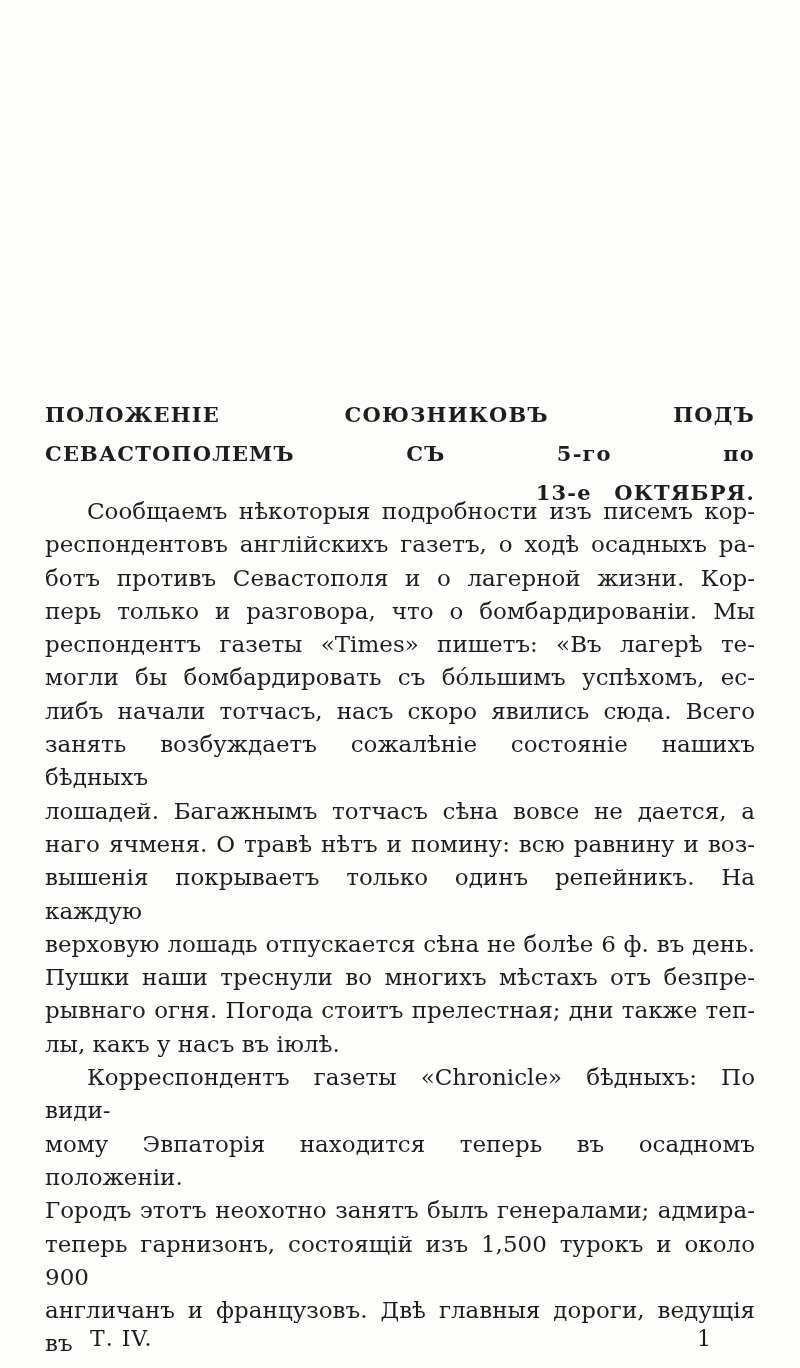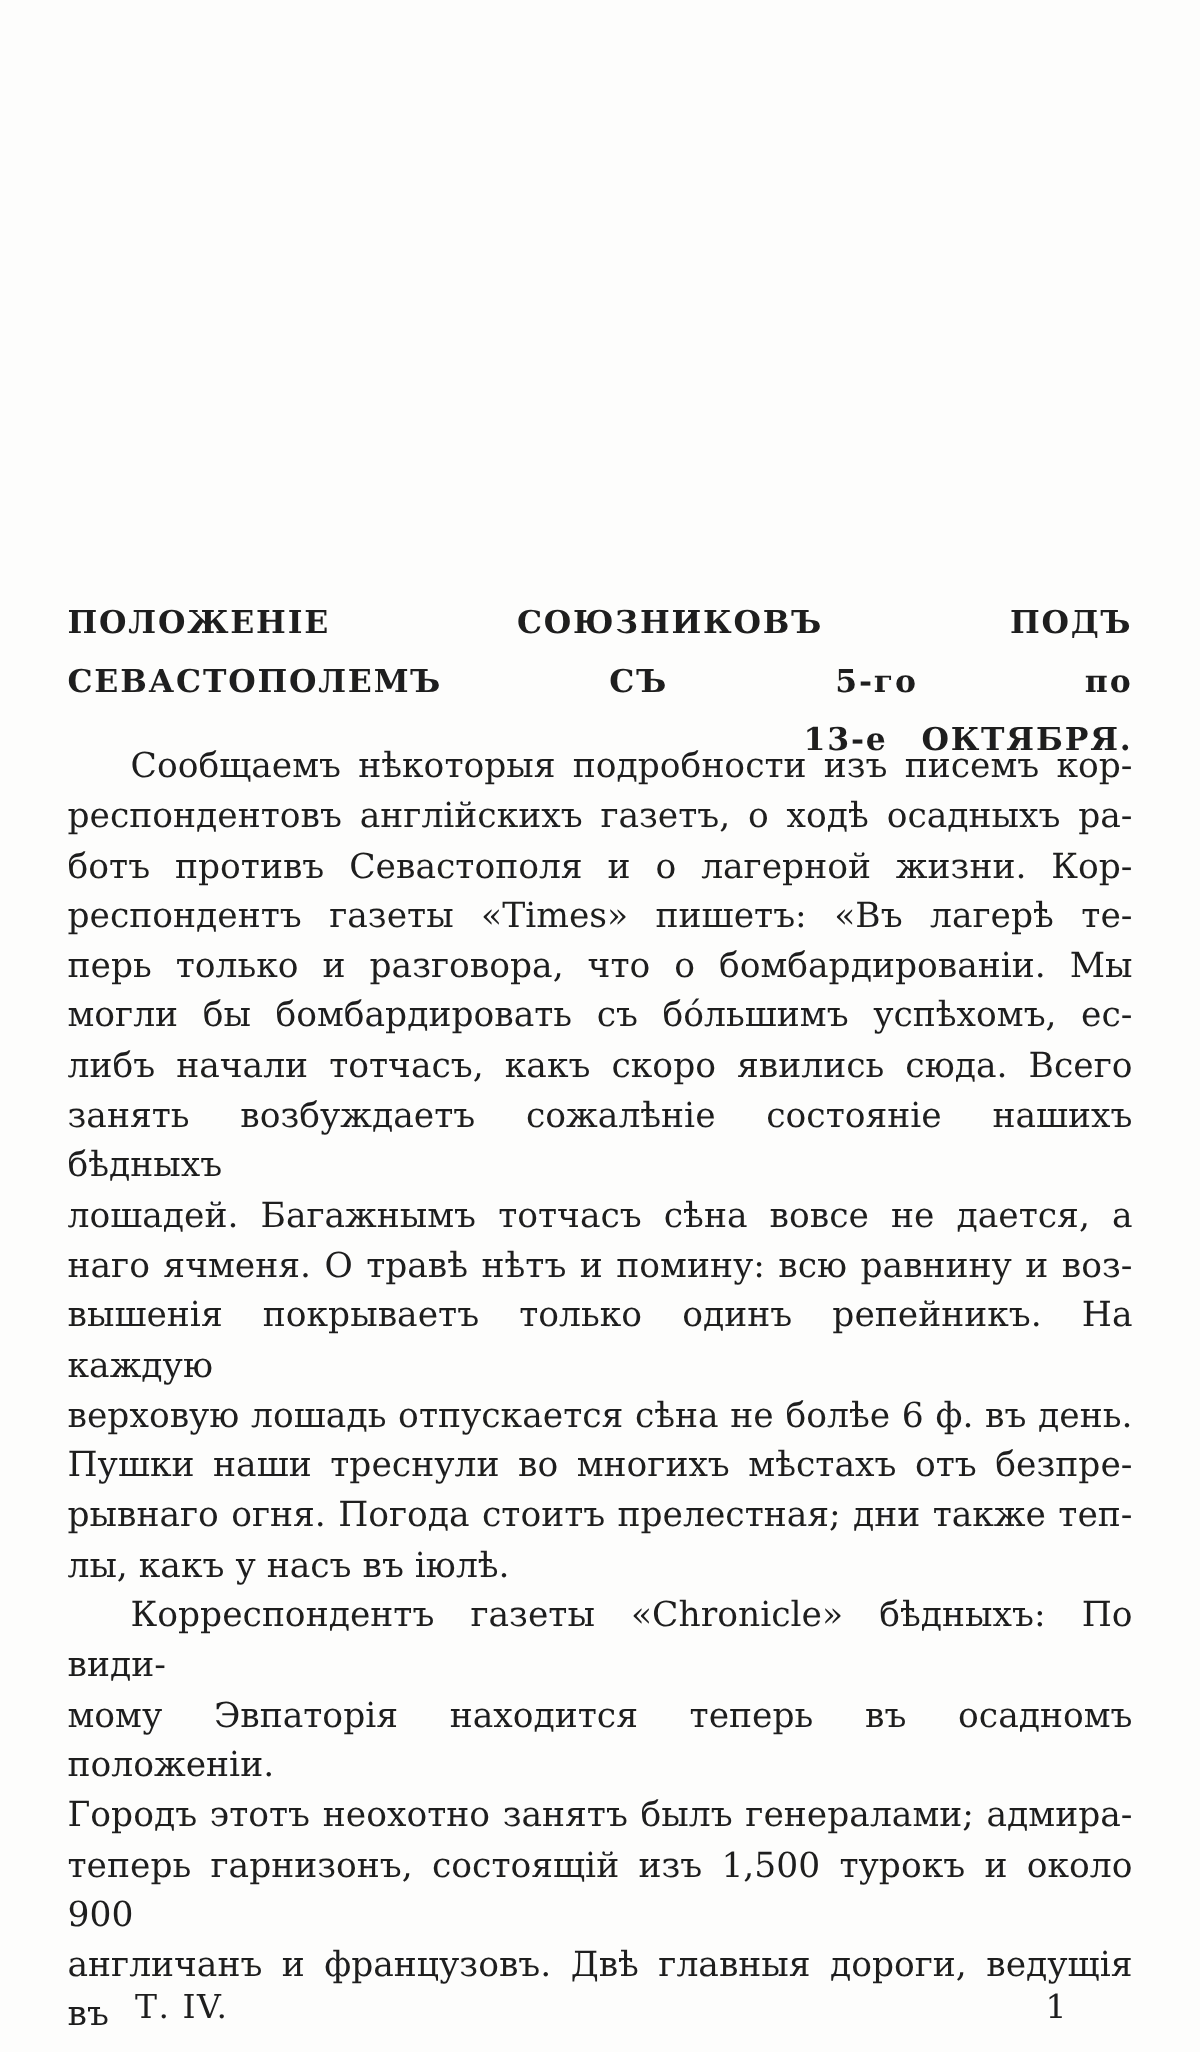--- a/index.html
+++ b/index.html
@@ -86,24 +86,24 @@
 
   <div class="heading-block">
     <div class="heading-line-1">ПОЛОЖЕНІЕ СОЮЗНИКОВЪ ПОДЪ СЕВАСТОПОЛЕМЪ СЪ 5-го по</div>
     <div class="heading-line-2">13-е ОКТЯБРЯ.</div>
   </div>
 
   <div class="body-block">
     <div class="line indent">Сообщаемъ нѣкоторыя подробности изъ писемъ кор-</div>
     <div class="line">респондентовъ англійскихъ газетъ, о ходѣ осадныхъ ра-</div>
     <div class="line">ботъ противъ Севастополя и о лагерной жизни. Кор-</div>
+    <div class="line">перь только и разговора, что о бомбардированіи. Мы</div>
     <div class="line">респондентъ газеты «Times» пишетъ: «Въ лагерѣ те-</div>
-    <div class="line">перь только и разговора, что о бомбардированіи. Мы</div>
     <div class="line">могли бы бомбардировать съ бо́льшимъ успѣхомъ, ес-</div>
-    <div class="line">либъ начали тотчасъ, какъ скоро явились сюда. Всего</div>
+    <div class="line">либъ начали тотчасъ, насъ скоро явились сюда. Всего</div>
     <div class="line">занять возбуждаетъ сожалѣніе состояніе нашихъ бѣдныхъ</div>
     <div class="line">лошадей. Багажнымъ тотчасъ сѣна вовсе не дается, а</div>
     <div class="line">наго ячменя. О травѣ нѣтъ и помину: всю равнину и воз-</div>
     <div class="line">вышенія покрываетъ только одинъ репейникъ. На каждую</div>
     <div class="line">верховую лошадь отпускается сѣна не болѣе 6 ф. въ день.</div>
     <div class="line">Пушки наши треснули во многихъ мѣстахъ отъ безпре-</div>
     <div class="line">рывнаго огня. Погода стоитъ прелестная; дни также теп-</div>
     <div class="line para-end">лы, какъ у насъ въ іюлѣ.</div>
     <div class="line indent">Корреспондентъ газеты «Chronicle» бѣдныхъ: По види-</div>
     <div class="line">мому Эвпаторія находится теперь въ осадномъ положеніи.</div>

